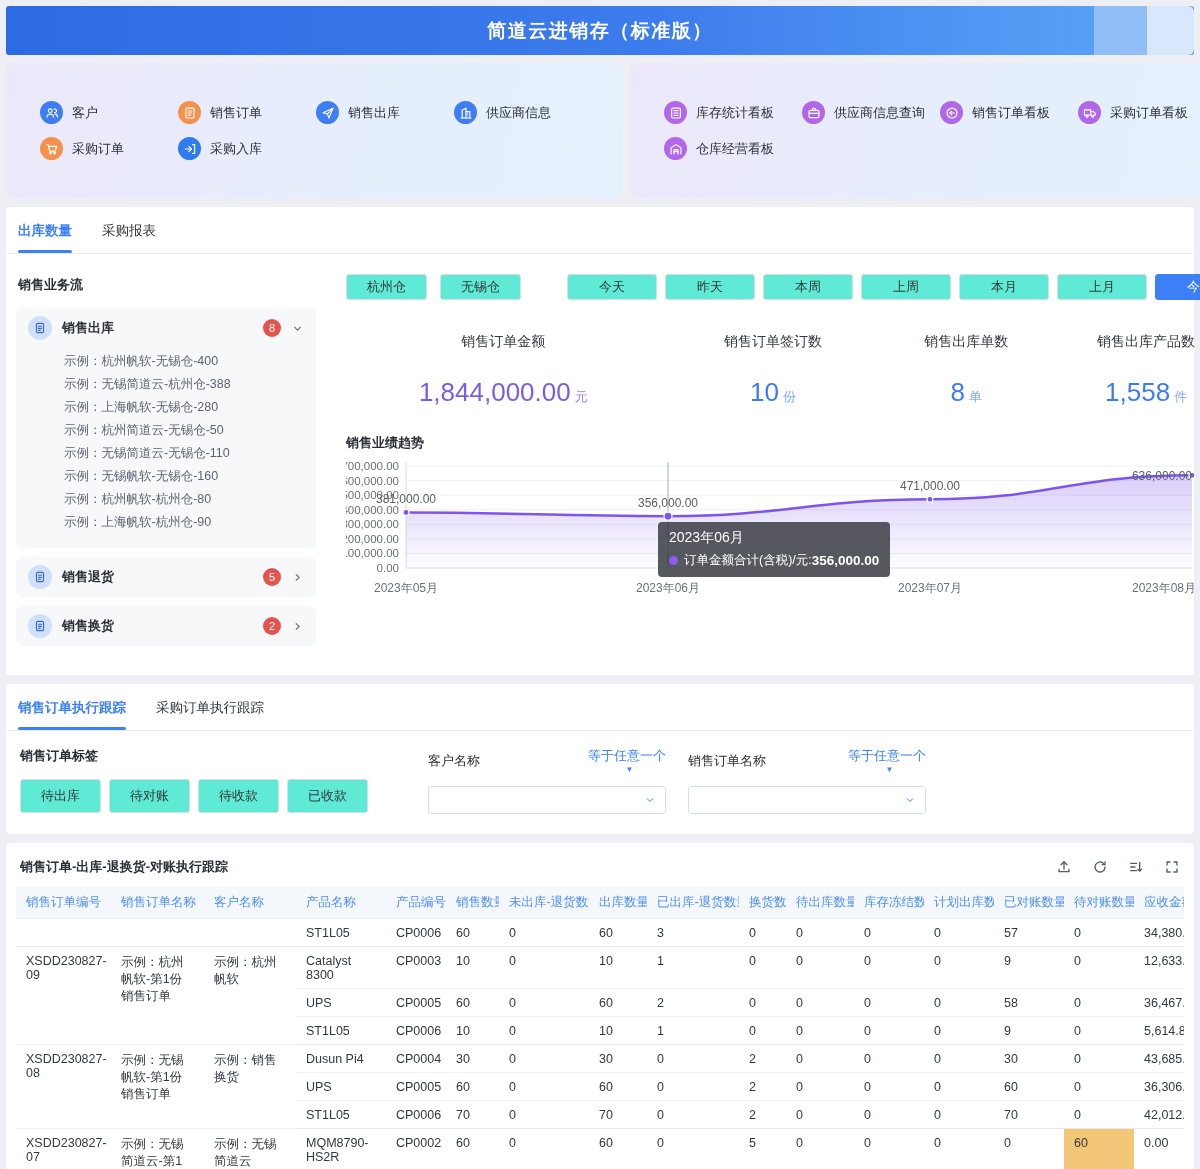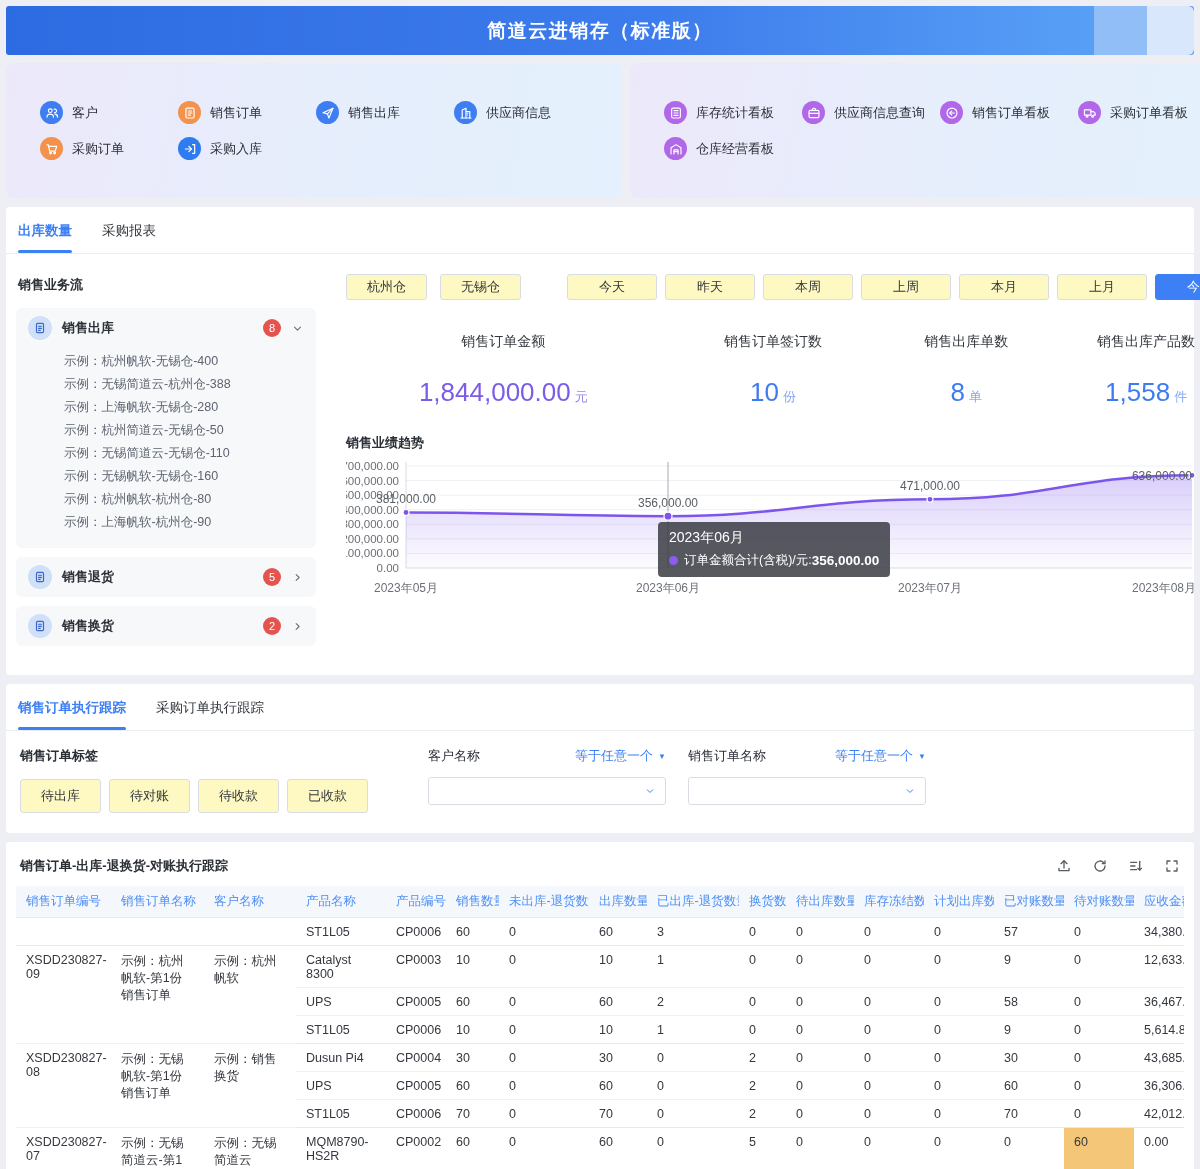--- a/index.html
+++ b/index.html
@@ -46,21 +46,21 @@
     display:flex; align-items:center; justify-content:center; flex:0 0 auto; }
   .flow-label { font-size:13px; font-weight:700; color:#2b2f36; flex:1; }
   .flow-badge { min-width:18px; height:18px; padding:0 4px; border-radius:9px; background:#e5534f;
     color:#fff; font-size:11px; display:flex; align-items:center; justify-content:center; }
   .flow-chev { color:#6b7077; display:flex; }
   .flow-items { padding:2px 10px 14px 48px; }
   .flow-item { font-size:12.5px; color:#5d6470; line-height:23px; white-space:nowrap; cursor:pointer; }
 
   
   .fbar { display:flex; margin-top:6px; }
-  .btn { height:26px; padding:0 20px; background:#fef9c3; border:1px solid #d8dce3; border-radius:3px;
+  .btn { height:26px; padding:0 20px; background:#5eead4; border:1px solid #d8dce3; border-radius:3px;
     font-size:13px; color:#33373d; display:flex; align-items:center; justify-content:center; cursor:pointer; white-space:nowrap; }
   .btn.active { background:#3d80f6; border-color:#3d80f6; color:#ffffff; }
   .wh-group { display:flex; gap:13px; }
   .date-group { display:flex; gap:8px; margin-left:46px; }
   .date-group .btn { width:90px; padding:0; }
 
   
   .stats { display:flex; margin:33px 0 4px; }
   .stat { text-align:center; }
   .stat:nth-child(1){width:35%;} .stat:nth-child(2){width:25%;}
@@ -81,21 +81,21 @@
 
   
   .filters { display:flex; padding:16px 14px 20px; }
   .fgroup-label { font-size:13px; font-weight:700; color:#2b2f36; margin-bottom:14px; }
   .tag-row { display:flex; gap:8px; }
   .tag-row .btn { width:81px; padding:16px; }
   .sel-group { width:238px; margin-left:60px; }
   .sel-group.second { margin-left:22px; }
   .sel-head { display:flex; justify-content:space-between; align-items:center; margin-bottom:12px; }
   .sel-label { font-size:13px; color:#2b2f36; }
-  .sel-op { font-size:13px; color:#3d80f6; cursor:pointer; display:flex; align-items:center; }
+  .sel-op { font-size:13px; color:#3d80f6; cursor:pointer; display:flex; align-items:center;flex-direction:column; }
   .sel-op .tri { font-size:8px; margin-left:5px; }
   .sel-box { height:28px; border:1px solid #d9dde3; border-radius:3px; background:#fff;
     display:flex; align-items:center; justify-content:flex-end; padding:0 9px; cursor:pointer; color:#3d80f6; }
 
   
   .sec3 { padding:0 10px 8px; }
   .table-head { display:flex; align-items:center; padding:15px 4px 11px; }
   .table-title { font-size:13px; font-weight:700; color:#2b2f36; flex:1; }
   .tbl-tools { display:flex; gap:20px; color:#565d66; }
   .tbl-tools .icon { cursor:pointer; display:flex; }

